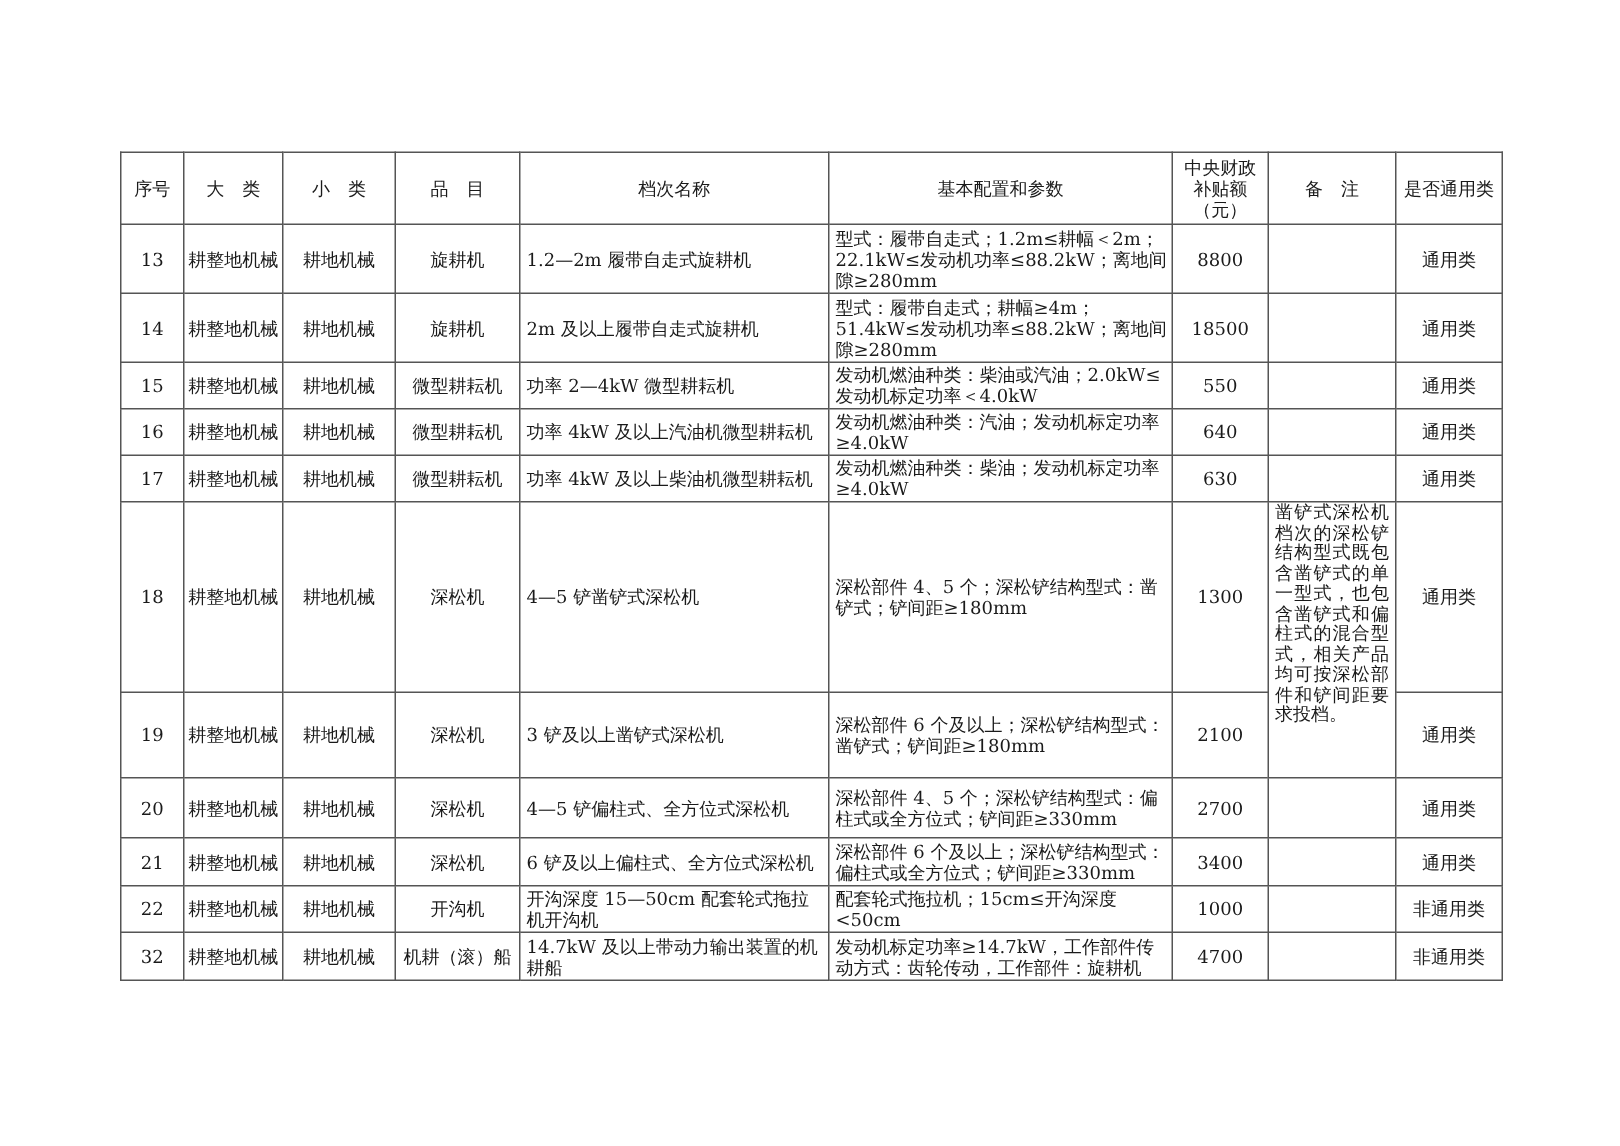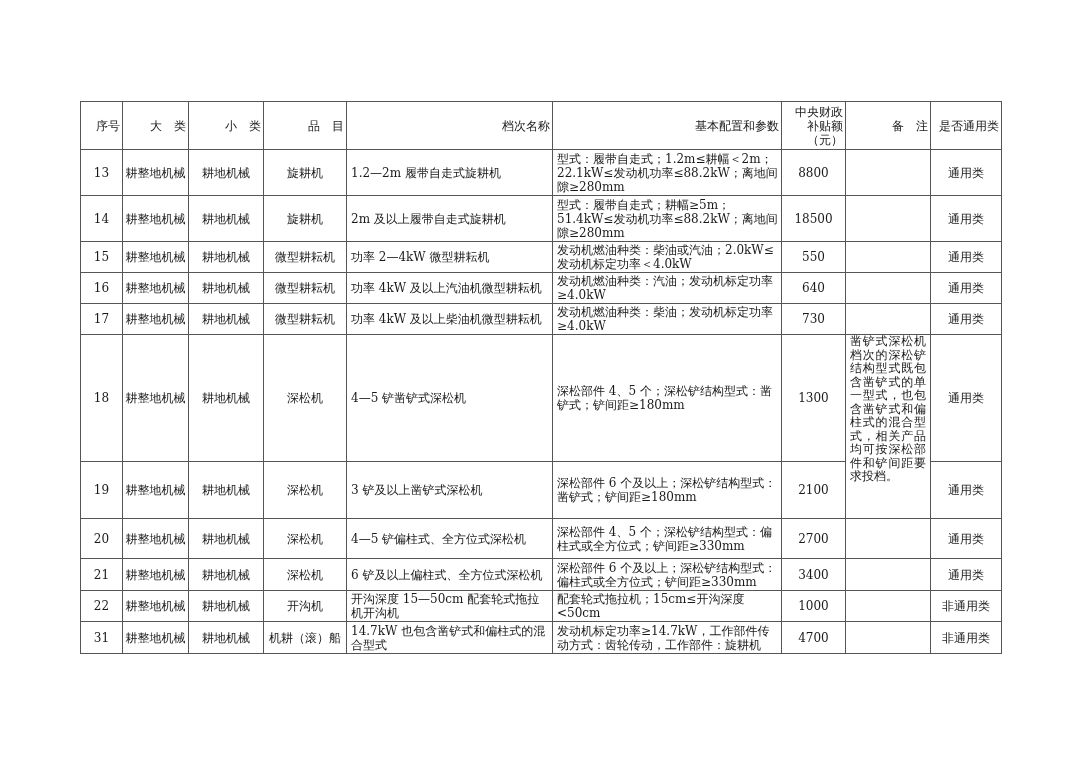--- a/index.html
+++ b/index.html
@@ -2,21 +2,21 @@
 <html><head>
 <meta charset="utf-8">
 <style>
   html, body { margin:0; padding:0; background:#ffffff; }
   body { width:1080px; height:764px; position:relative; overflow:hidden;
          font-family: "DejaVu Serif", "Liberation Serif", serif; color:#1a1a1a; }
   table { position:absolute; left:80px; top:101px; border-collapse:collapse;
           table-layout:fixed; width:921px; }
   td, th { border:1px solid #555; font-size:12px; line-height:14px; padding:0 2px;
            vertical-align:middle; font-weight:normal; overflow:hidden; }
-  th { text-align:right; font-family:"DejaVu Sans", "Liberation Sans", sans-serif; font-size:12px; }
+  th { text-align:center; font-family:"DejaVu Sans", "Liberation Sans", sans-serif; font-size:12px; }
   td.c { text-align:center; }
   td.l { text-align:left; padding-left:4px;margin-left:48px; }
   td.note { text-align:justify; font-family:Liberation Sans, sans-serif;
             font-size:12px; line-height:13.5px; padding:0 4px; vertical-align:top; }
 </style>
 </head>
 <body>
 
 <table>
   <colgroup>
@@ -54,21 +54,21 @@
       <td class="c">8800</td>
       <td class="c"></td>
       <td class="c">通用类</td>
     </tr>
     <tr style="height:46px">
       <td class="c">14</td>
       <td class="c">耕整地机械</td>
       <td class="c">耕地机械</td>
       <td class="c">旋耕机</td>
       <td class="l">2m 及以上履带自走式旋耕机</td>
-      <td class="l">型式：履带自走式；耕幅≥5m；51.4kW≤发动机功率≤88.2kW；离地间隙≥280mm</td>
+      <td class="l">型式：履带自走式；耕幅≥4m；51.4kW≤发动机功率≤88.2kW；离地间隙≥280mm</td>
       <td class="c">18500</td>
       <td class="c"></td>
       <td class="c">通用类</td>
     </tr>
     <tr style="height:31px">
       <td class="c">15</td>
       <td class="c">耕整地机械</td>
       <td class="c">耕地机械</td>
       <td class="c">微型耕耘机</td>
       <td class="l">功率 2—4kW 微型耕耘机</td>
@@ -88,21 +88,21 @@
       <td class="c"></td>
       <td class="c">通用类</td>
     </tr>
     <tr style="height:31px">
       <td class="c">17</td>
       <td class="c">耕整地机械</td>
       <td class="c">耕地机械</td>
       <td class="c">微型耕耘机</td>
       <td class="l">功率 4kW 及以上柴油机微型耕耘机</td>
       <td class="l">发动机燃油种类：柴油；发动机标定功率≥4.0kW</td>
-      <td class="c">730</td>
+      <td class="c">630</td>
       <td class="c"></td>
       <td class="c">通用类</td>
     </tr>
     <tr style="height:127px">
       <td class="c">18</td>
       <td class="c">耕整地机械</td>
       <td class="c">耕地机械</td>
       <td class="c">深松机</td>
       <td class="l">4—5 铲凿铲式深松机</td>
       <td class="l">深松部件 4、5 个；深松铲结构型式：凿铲式；铲间距≥180mm</td>
@@ -147,24 +147,24 @@
       <td class="c">耕整地机械</td>
       <td class="c">耕地机械</td>
       <td class="c">开沟机</td>
       <td class="l">开沟深度 15—50cm 配套轮式拖拉机开沟机</td>
       <td class="l">配套轮式拖拉机；15cm≤开沟深度&lt;50cm</td>
       <td class="c">1000</td>
       <td class="c"></td>
       <td class="c">非通用类</td>
     </tr>
     <tr style="height:32px">
-      <td class="c">31</td>
+      <td class="c">32</td>
       <td class="c">耕整地机械</td>
       <td class="c">耕地机械</td>
       <td class="c">机耕（滚）船</td>
-      <td class="l">14.7kW 也包含凿铲式和偏柱式的混合型式</td>
+      <td class="l">14.7kW 及以上带动力输出装置的机耕船</td>
       <td class="l">发动机标定功率≥14.7kW，工作部件传动方式：齿轮传动，工作部件：旋耕机</td>
       <td class="c">4700</td>
       <td class="c"></td>
       <td class="c">非通用类</td>
     </tr>
   </tbody>
 </table>
 
 </body></html>

